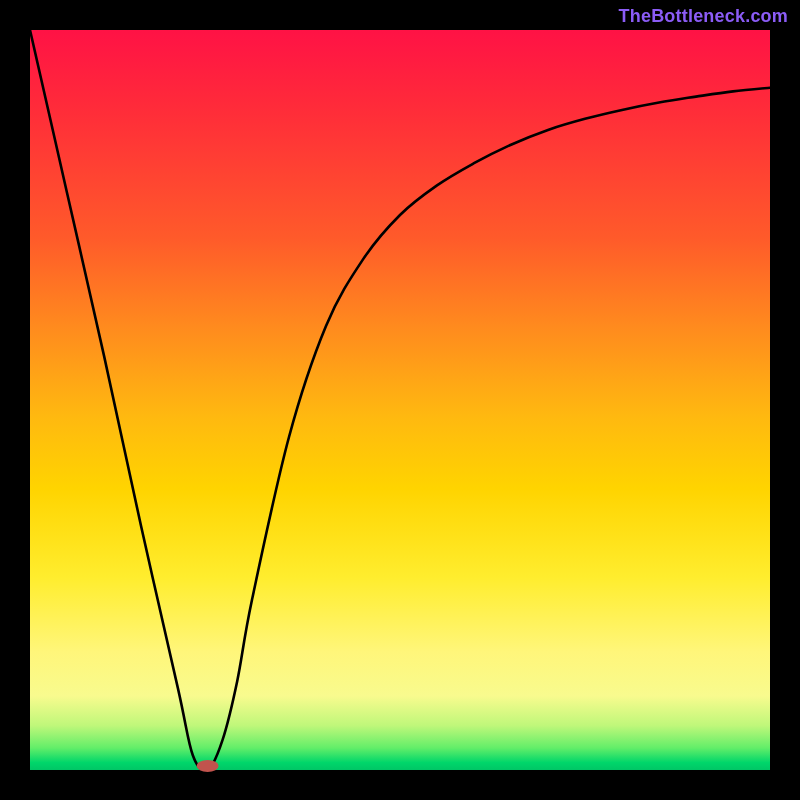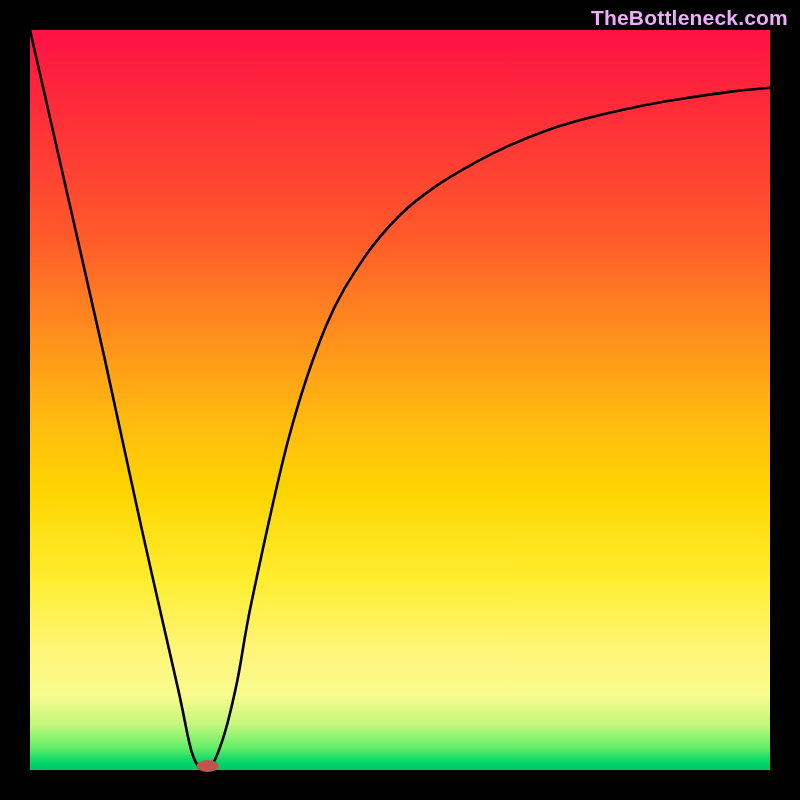--- a/index.html
+++ b/index.html
@@ -38,22 +38,22 @@
       #bff77a 94%,
       #63ee69 97%,
       #00d66a 99%,
       #00c666 100%
     );
   }
   .attribution {
     position: absolute;
     top: 6px;
     right: 12px;
-    color: #f0abfc;
-    font-size: 21px;
+    color: #8b5cf6;
+    font-size: 18px;
     font-weight: 600;
     letter-spacing: 0.2px;
     user-select: none;
   }
   svg.curve {
     position: absolute;
     left: 0;
     top: 0;
     width: 740px;
     height: 740px;

